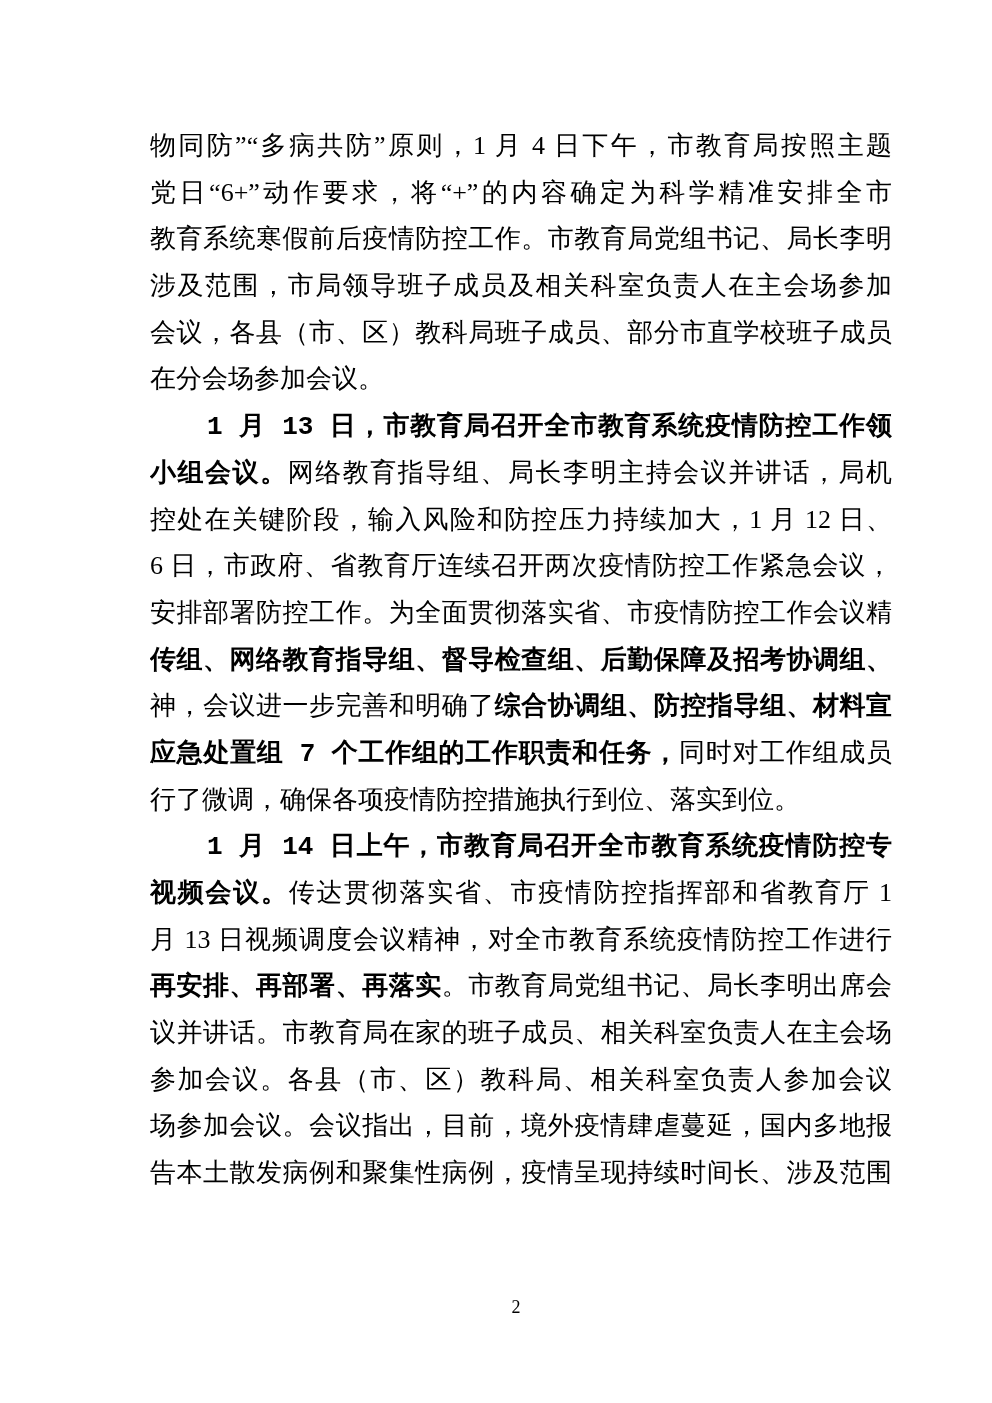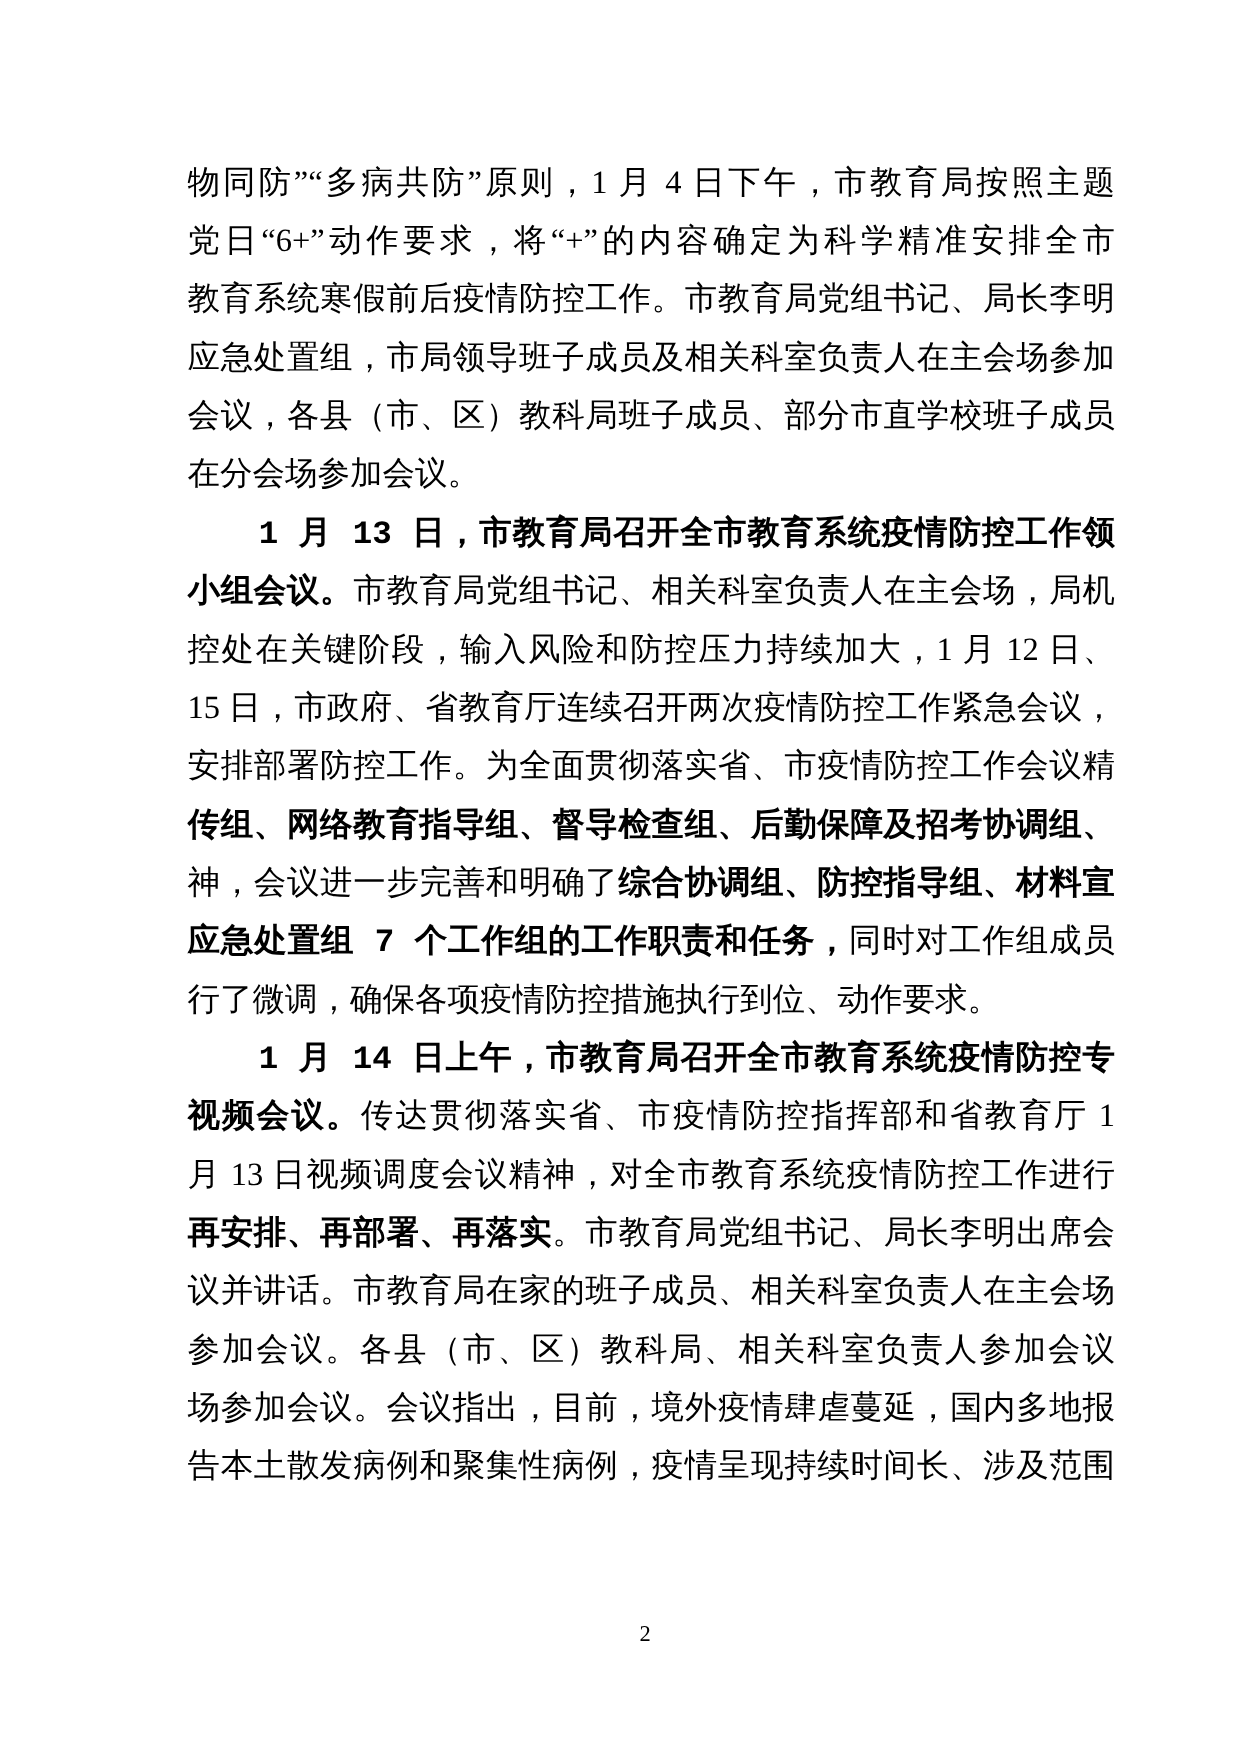--- a/index.html
+++ b/index.html
@@ -64,34 +64,34 @@
 </style>
 </head>
 <body>
 
 <div class="page">
   <div class="doc-body" id="doc-body">
       <div class="paragraph">
         <div class="line"><span class="seg">物同防”“多病共防”原则，1 月 4 日下午，市教育局按照主题</span></div>
         <div class="line"><span class="seg">党日“6+”动作要求，将“+”的内容确定为科学精准安排全市</span></div>
         <div class="line"><span class="seg">教育系统寒假前后疫情防控工作。市教育局党组书记、局长李明</span></div>
-        <div class="line"><span class="seg">应急处置组，市局领导班子成员及相关科室负责人在主会场参加</span></div>
+        <div class="line"><span class="seg">涉及范围，市局领导班子成员及相关科室负责人在主会场参加</span></div>
         <div class="line"><span class="seg">会议，各县（市、区）教科局班子成员、部分市直学校班子成员</span></div>
         <div class="line para-end"><span class="seg">在分会场参加会议。</span></div>
       </div>
       <div class="paragraph">
         <div class="line indent"><span class="seg bold">1 月 13 日，市教育局召开全市教育系统疫情防控工作领导</span></div>
-        <div class="line"><span class="seg bold">小组会议。</span><span class="seg">市教育局党组书记、相关科室负责人在主会场，局机</span></div>
+        <div class="line"><span class="seg bold">小组会议。</span><span class="seg">网络教育指导组、局长李明主持会议并讲话，局机</span></div>
         <div class="line"><span class="seg">控处在关键阶段，输入风险和防控压力持续加大，1 月 12 日、</span></div>
-        <div class="line"><span class="seg">15 日，市政府、省教育厅连续召开两次疫情防控工作紧急会议，</span></div>
+        <div class="line"><span class="seg">6 日，市政府、省教育厅连续召开两次疫情防控工作紧急会议，</span></div>
         <div class="line"><span class="seg">安排部署防控工作。为全面贯彻落实省、市疫情防控工作会议精</span></div>
         <div class="line"><span class="seg bold">传组、网络教育指导组、督导检查组、后勤保障及招考协调组、</span></div>
         <div class="line"><span class="seg">神，会议进一步完善和明确了</span><span class="seg bold">综合协调组、防控指导组、材料宣</span></div>
         <div class="line"><span class="seg bold">应急处置组 7 个工作组的工作职责和任务，</span><span class="seg">同时对工作组成员进</span></div>
-        <div class="line para-end"><span class="seg">行了微调，确保各项疫情防控措施执行到位、动作要求。</span></div>
+        <div class="line para-end"><span class="seg">行了微调，确保各项疫情防控措施执行到位、落实到位。</span></div>
       </div>
       <div class="paragraph">
         <div class="line indent"><span class="seg bold">1 月 14 日上午，市教育局召开全市教育系统疫情防控专题</span></div>
         <div class="line"><span class="seg bold">视频会议。</span><span class="seg">传达贯彻落实省、市疫情防控指挥部和省教育厅 1</span></div>
         <div class="line"><span class="seg">月 13 日视频调度会议精神，对全市教育系统疫情防控工作进行</span></div>
         <div class="line"><span class="seg bold">再安排、再部署、再落实</span><span class="seg">。市教育局党组书记、局长李明出席会</span></div>
         <div class="line"><span class="seg">议并讲话。市教育局在家的班子成员、相关科室负责人在主会场</span></div>
         <div class="line"><span class="seg">参加会议。各县（市、区）教科局、相关科室负责人参加会议</span></div>
         <div class="line"><span class="seg">场参加会议。会议指出，目前，境外疫情肆虐蔓延，国内多地报</span></div>
         <div class="line"><span class="seg">告本土散发病例和聚集性病例，疫情呈现持续时间长、涉及范围</span></div>

